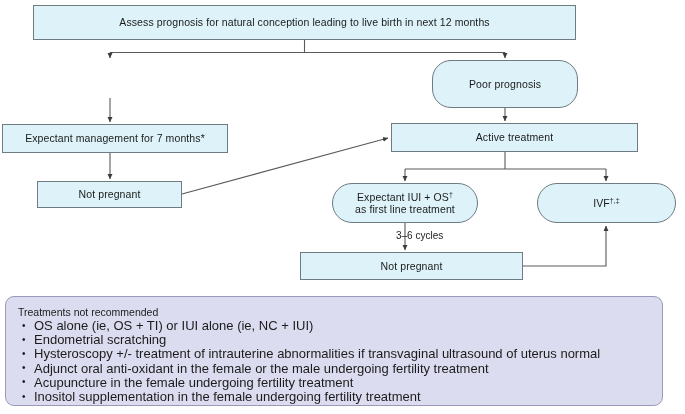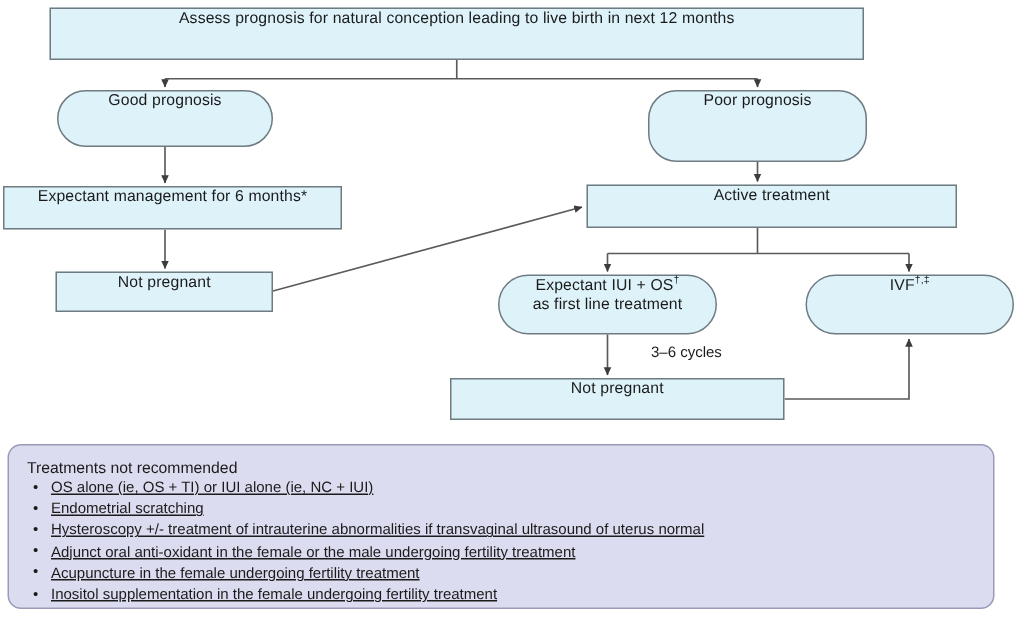--- a/index.html
+++ b/index.html
@@ -26,20 +26,21 @@
     width: 685px;
     height: 414px;
     pointer-events: none;
   }
   .node {
     position: absolute;
     box-sizing: border-box;
     background: #ddf2f9;
     border: 1px solid #6e7b80;
     display: flex;
+    align-items: center;
     justify-content: center;
     text-align: center;
     font-size: 10.5px;
     line-height: 12.5px;
     color: #1b1b1b;
     letter-spacing: 0.1px;
   }
   .node.rect {
     border-radius: 0px;
   }
@@ -72,25 +73,24 @@
     color: #1b1b1b;
     margin: 0 0 0 2px;
   }
   .notes-list {
     list-style: none;
     margin: 0;
     padding: 0;
   }
   .notes-list li {
     position: relative;
-    font-size: 10px;
+    font-size: 13px;
     line-height: 14.2px;
     color: #1b1b1b;
     padding-left: 18px;
-    text-decoration: underline;
   }
   .notes-list li::before {
     content: "\2022";
     position: absolute;
     left: 6px;
     top: -0.5px;
     font-size: 10px;
     color: #1b1b1b;
   }
   sup {
@@ -133,49 +133,46 @@
       <path d="M 405 223 L 405 250" marker-end="url(#arrow)"></path>
 
       <path d="M 523 266 L 606 266 L 606 226" marker-end="url(#arrow)"></path>
     </g>
   </svg>
 
   <div class="node rect" style="left:33px; top:5px; width:543px; height:35px;">
     <span class="label">Assess prognosis for natural conception leading to live birth in next 12 months</span>
   </div>
 
-  <div class="node pill" style="left:38px; top:60px; width:144px; height:38px;">
-    <span class="label">Good prognosis</span>
-  </div>
 
   <div class="node pill" style="left:432px; top:60px; width:146px; height:48px;">
     <span class="label">Poor prognosis</span>
   </div>
 
   <div class="node rect" style="left:2px; top:124px; width:226px; height:29px;">
-    <span class="label">Expectant management for 6 months*</span>
+    <span class="label">Expectant management for 7 months*</span>
   </div>
 
   <div class="node rect" style="left:37px; top:181px; width:145px; height:27px;">
     <span class="label">Not pregnant</span>
   </div>
 
   <div class="node rect" style="left:391px; top:123px; width:247px; height:29px;">
     <span class="label">Active treatment</span>
   </div>
 
   <div class="node pill" style="left:332px; top:183px; width:146px; height:40px; border-radius:20px;">
     <span class="label"><span>Expectant IUI + OS</span><sup>†</sup><br><span>as first line treatment</span></span>
   </div>
 
   <div class="node pill" style="left:537px; top:183px; width:139px; height:40px; border-radius:20px;">
     <span class="label"><span>IVF</span><sup>†,‡</sup></span>
   </div>
 
-  <div class="edge-label" style="left:434px; top:230px;">3–6 cycles</div>
+  <div class="edge-label" style="left:396px; top:230px;">3–6 cycles</div>
 
   <div class="node rect" style="left:300px; top:252px; width:223px; height:28px;">
     <span class="label">Not pregnant</span>
   </div>
 
   <div class="notes-box" style="left:5px; top:296px; width:658px; height:110px;">
     <div class="notes-title">Treatments not recommended</div>
     <ul class="notes-list">
       <li>OS alone (ie, OS + TI) or IUI alone (ie, NC + IUI)</li>
       <li>Endometrial scratching</li>

